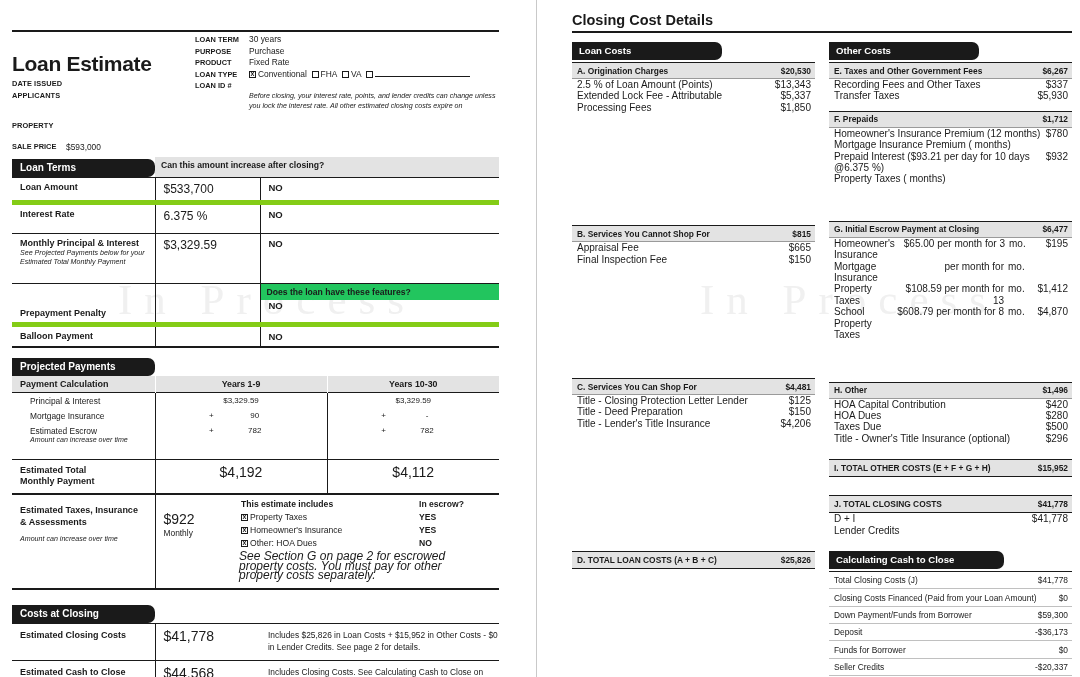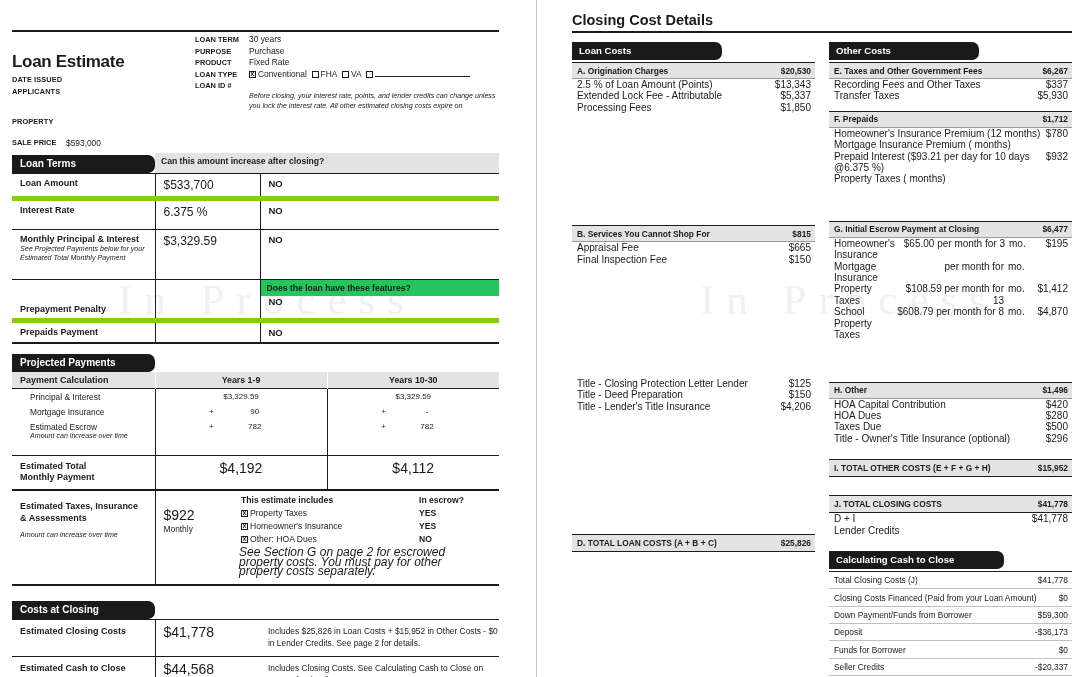--- a/index.html
+++ b/index.html
@@ -31,21 +31,21 @@
   .wm-right { left: 700px; top: 275px; }
 
   
   .left-page {
     position: absolute; left: 12px; top: 30px; width: 487px;
     z-index: 2;
   }
   .rule-top { border-top: 2px solid #1a1a1a; }
 
   .title {
-    font-size: 17px; font-weight: bold; letter-spacing: -0.3px;
+    font-size: 21px; font-weight: bold; letter-spacing: -0.3px;
     padding: 8px 0 2px 0;
   }
 
   .hdr-wrap { display: flex; }
   .hdr-left { width: 233px; padding-top: 12px; }
   .hdr-right { flex: 1; padding-top: 2px; }
 
   .lbl-cap {
     font-size: 7.4px; font-weight: bold; letter-spacing: 0.1px;
     line-height: 11.5px;
@@ -274,21 +274,21 @@
         <td class="c3" style="padding:0">
           <div class="feat-bar">Does the loan have these features?</div>
         </td>
       </tr>
       <tr>
         <td class="c1" style="padding-top:8px">Prepayment Penalty</td>
         <td class="c2" style="padding:0"></td>
         <td class="c3" style="padding-top:0">NO</td>
       </tr>
       <tr class="bt-thin">
-        <td class="c1">Prepaids Payment</td>
+        <td class="c1">Balloon Payment</td>
         <td class="c2" style="padding:0"></td>
         <td class="c3">NO</td>
       </tr>
     </tbody>
       </table>
     <div class="rule-top"></div>
 
     <div style="height:8px"></div>
     <div class="tab-row">
       <div class="tab-col"><div class="tab-hdr">Projected Payments</div></div>
@@ -450,20 +450,24 @@
             </div>
           <div class="li">
               <span class="nm">Final Inspection Fee</span>
               <span class="am">$150</span>
             </div>
         </div>
 
         <div style="height:104px"></div>
 
         <div class="sec-block">
+          <div class="sec-hd">
+            <span class="nm">C.  Services You Can Shop For</span>
+            <span>$4,481</span>
+          </div>
           <div class="li">
               <span class="nm">Title - Closing Protection Letter Lender</span>
               <span class="am">$125</span>
             </div>
           <div class="li">
               <span class="nm">Title - Deed Preparation</span>
               <span class="am">$150</span>
             </div>
           <div class="li">
               <span class="nm">Title - Lender's Title Insurance</span>

